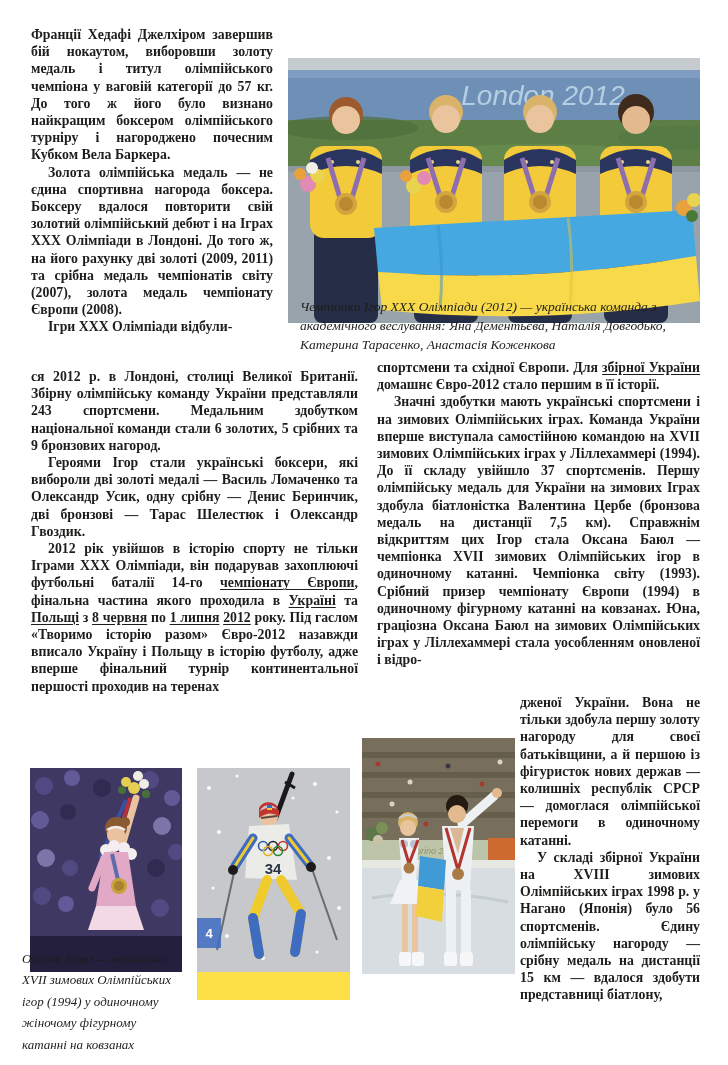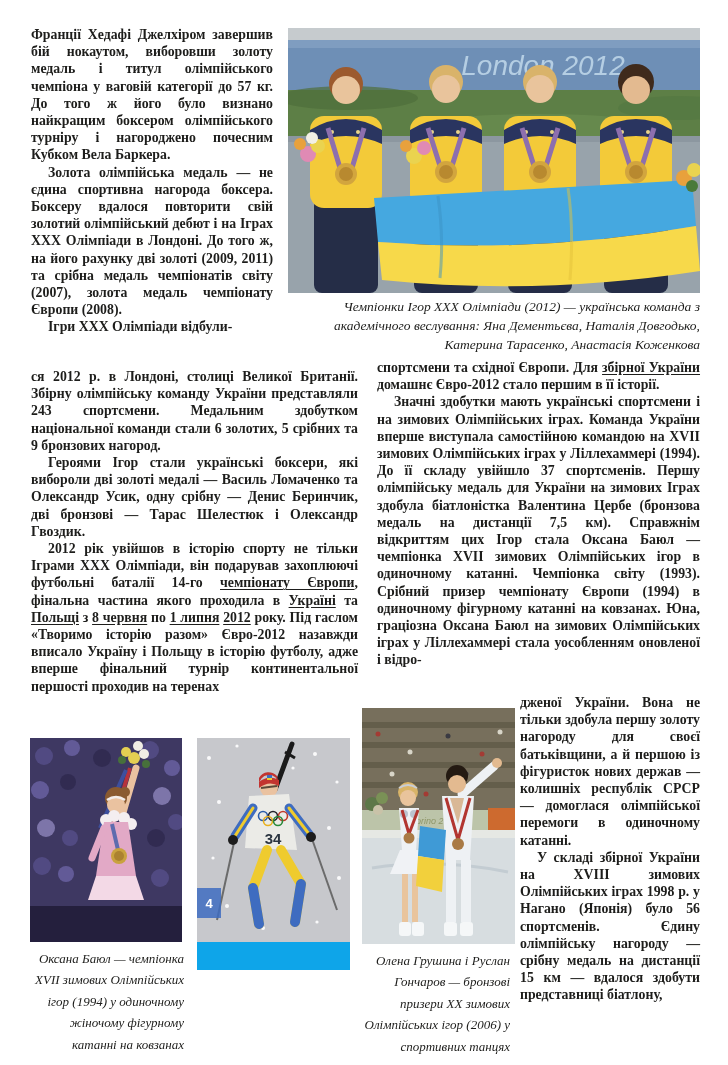--- a/index.html
+++ b/index.html
@@ -7,24 +7,24 @@
     position:relative;width:728px;height:1065px;background:#ffffff;
     font-family:"Liberation Serif","DejaVu Serif",serif;color:#1d1d1b;
     overflow:hidden;margin:0 auto;
   }
   .col{position:absolute;font-weight:bold;}
   .col p{margin:0;text-align:justify;font-size:13.8px;line-height:17.2px;}
   .col p.ind{text-indent:17px;}
   .u{text-decoration:underline;text-underline-offset:2px;}
   .caption{
     position:absolute;font-style:italic;font-size:13px;line-height:21.4px;
-    text-align:right;color:#1d1d1b;
+    color:#1d1d1b;
   }
   .caption.top{font-size:13.5px;line-height:19px;}
-  .photo{position:absolute;overflow:hidden;background:#0ea5e9;}
+  .photo{position:absolute;overflow:hidden;background:#fde047;margin-top:30px;}
   .photo svg{display:block;}
 </style>
 </head>
 <body>
 
 <div class="page">
 
   <div class="col" style="left:31px;top:26px;width:242px;">
     <p>Франції Хедафі Джелхіром завершив бій нокаутом, виборовши золоту медаль і титул олімпійського чемпіона у ваговій категорії до 57 кг. До того ж його було визнано найкращим боксером олімпійського турніру і нагороджено почесним Кубком Вела Баркера.</p>
     <p class="ind">Золота олімпійська медаль — не єдина спортивна нагорода боксера. Боксеру вдалося повторити свій золотий олімпійський дебют і на Іграх XXX Олімпіади в Лондоні. До того ж, на його рахунку дві золоті (2009, 2011) та срібна медаль чемпіонатів світу (2007), золота медаль чемпіонату Європи (2008).</p>
@@ -312,15 +312,14 @@
         <rect x="50" y="214" width="12" height="14" rx="3" fill="#f5f7f8"></rect>
       </g>
       <g>
         <path d="M58 118 L84 122 L82 152 L56 148 Z" fill="#3f9ad6"></path>
         <path d="M56 148 L82 152 L80 184 L54 178 Z" fill="#f2d03c"></path>
       </g>
     </svg>
   </div>
 
   <div class="caption" style="left:22px;top:948px;width:162px;">Оксана Баюл — чемпіонка XVII зимових Олімпійських ігор (1994) у одиночному жіночому фігурному катанні на ковзанах</div>
-  <div class="caption" style="left:360px;top:950px;width:150px;">Олена Грушина і Руслан Гончаров — бронзові призери XX зимових Олімпійських ігор (2006) у спортивних танцях</div>
 
 </div>
 
 </body></html>

